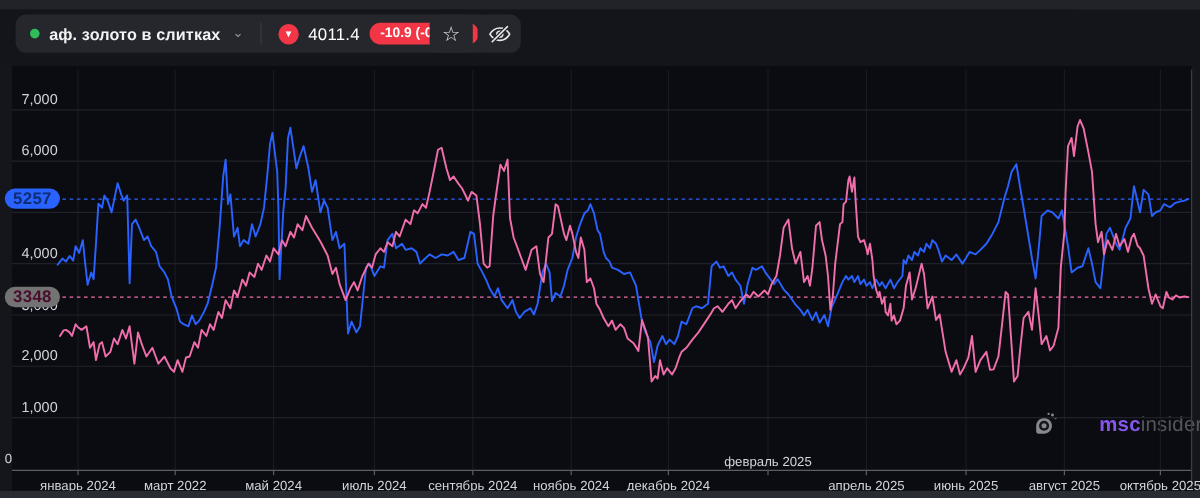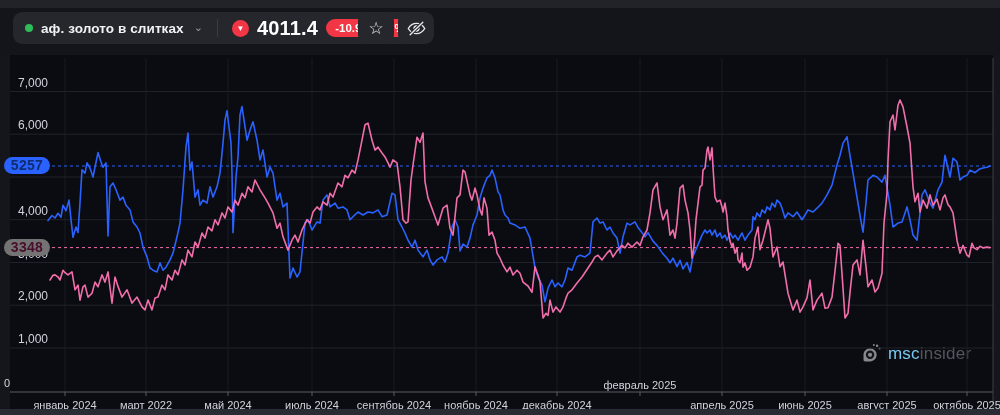--- a/index.html
+++ b/index.html
@@ -20,21 +20,21 @@
   }
   .status-dot{width:8px;height:8px;border-radius:50%;background:#2ebd59;flex:0 0 auto;}
   .instr-name{color:#f2f3f5;font-size:13.5px;font-weight:bold;letter-spacing:.1px;white-space:nowrap;}
   .chevron{color:#9a9ca3;font-size:11px;margin-left:2px;transform:translateY(-1px);cursor:pointer;}
   .legend-divider{width:1px;height:18px;background:#3b3c42;margin:0 6px;}
   .dir-circle{
     width:17px;height:17px;border-radius:50%;background:#f23645;
     display:flex;align-items:center;justify-content:center;flex:0 0 auto;
   }
   .dir-circle span{color:#fff;font-size:8px;line-height:1;transform:translateY(0.5px);}
-  .last-price{color:#ffffff;font-size:20px;font-weight:bold;letter-spacing:.2px;}
+  .last-price{color:#ffffff;font-size:14px;font-weight:normal;letter-spacing:.2px;}
   .change-pill{
     background:#f23645;color:#ffffff;font-size:11.5px;font-weight:bold;
     border-radius:10px;padding:3px 9px;white-space:nowrap;
   }
   .icon-btn{
     position:absolute;top:4px;width:36px;height:32px;background:#26272c;border-radius:9px;
     display:flex;align-items:center;justify-content:center;cursor:pointer;
   }
   .btn-fav{left:358px;}
   .btn-hide{left:398px;}
@@ -53,21 +53,21 @@
   }
   .price-badge{
     position:absolute;left:4px;width:46px;height:17px;border-radius:9px;
     font-size:14px;font-weight:bold;text-align:center;line-height:17px;letter-spacing:.3px;
   }
   
   .watermark{
     position:absolute;left:860px;top:288px;display:flex;align-items:center;gap:7px;opacity:.95;
   }
   .wm-text{font-size:17px;letter-spacing:.2px;}
-  .wm-bold{color:#7dd3fc;font-weight:normal;}
+  .wm-bold{color:#8b5cf6;font-weight:bold;margin-left:28px;}
   .wm-light{color:#585b63;}
 </style>
 </head>
 <body>
 
 <div class="top-strip"></div>
 
 <div class="header">
   <div class="legend-pill">
     <span class="status-dot"></span>

